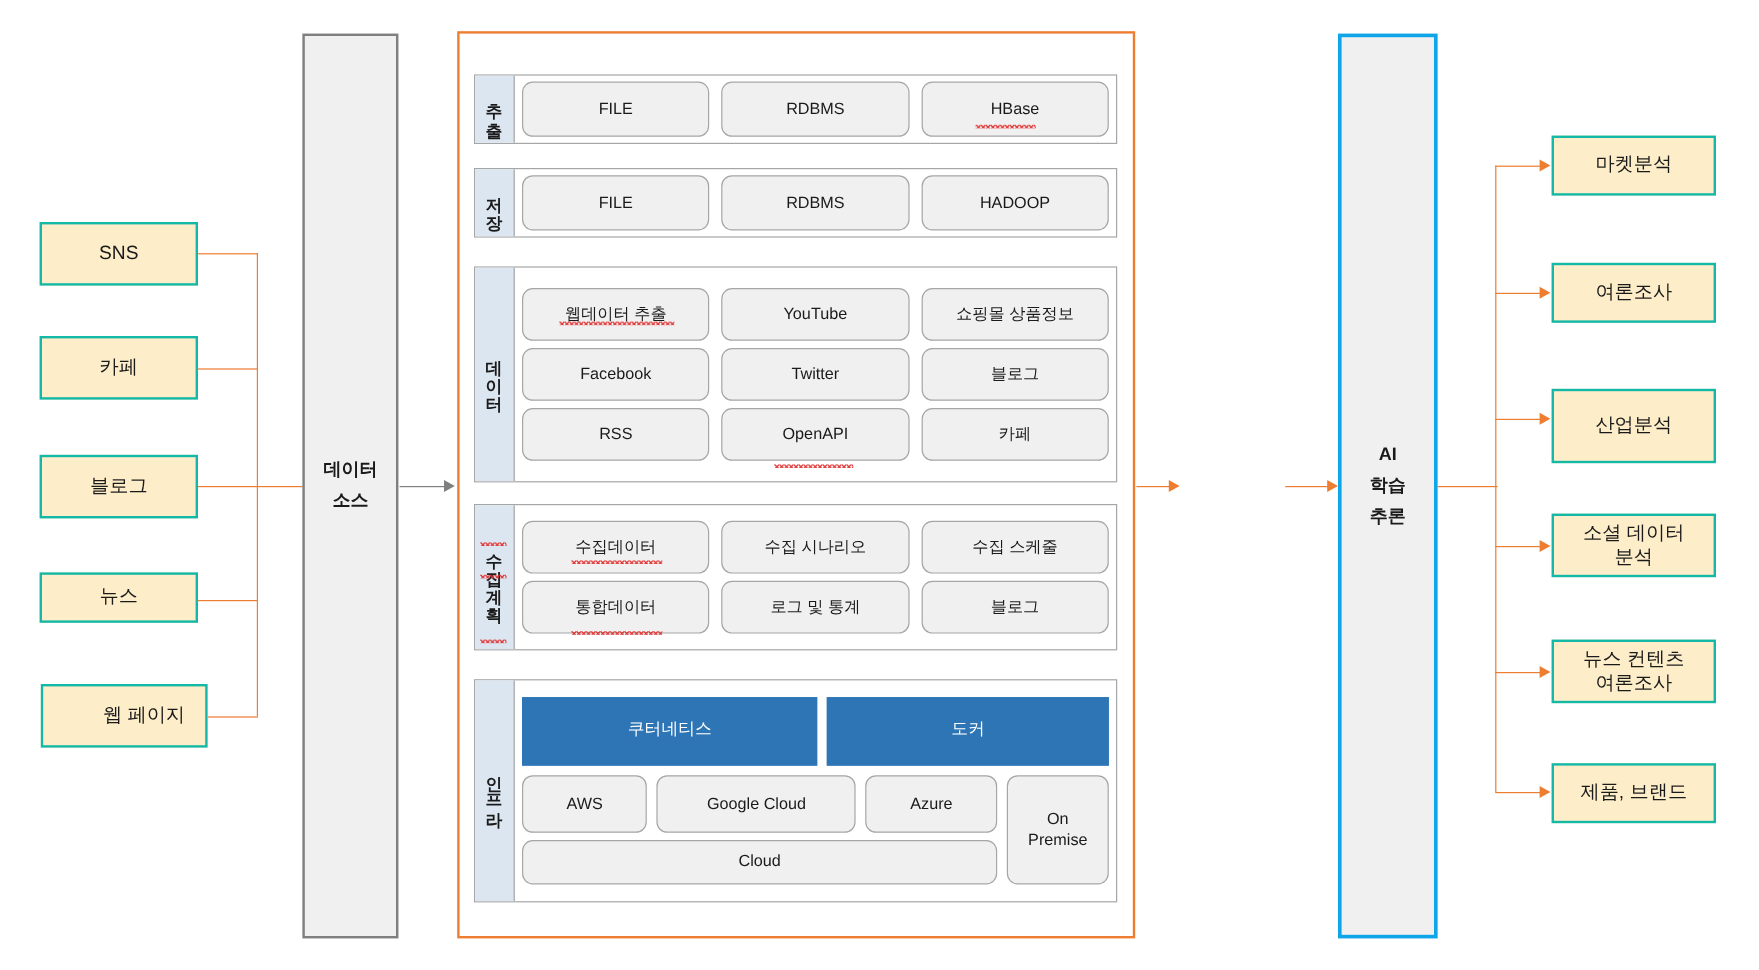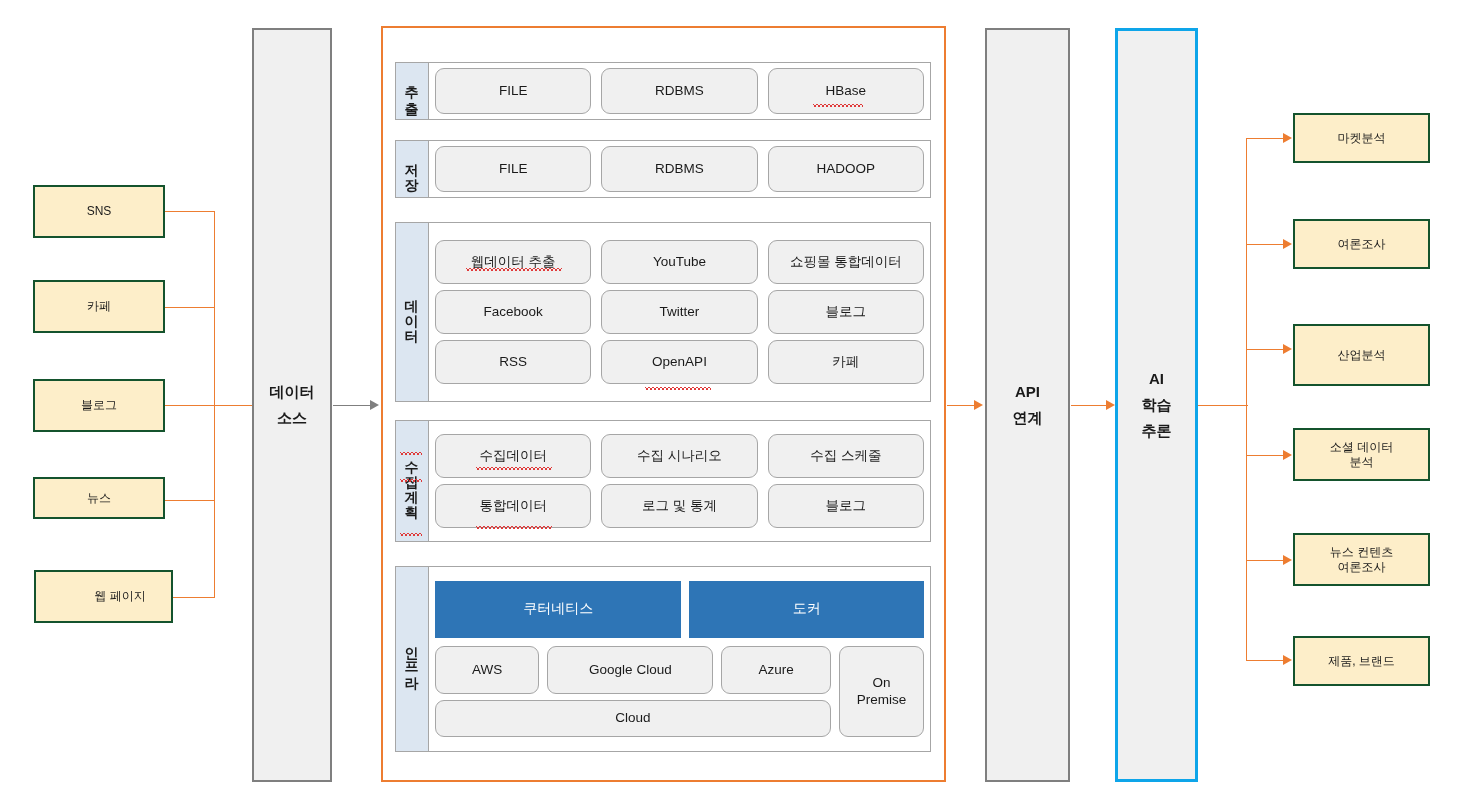--- a/index.html
+++ b/index.html
@@ -19,25 +19,25 @@
     background: #ffffff;
     overflow: hidden;
   }
 
   
   .abs { position: absolute; box-sizing: border-box; }
 
   
   .src-box {
     background: #fdeec9;
-    border: 2px solid #14532d;
+    border: 2px solid #14b8a6;
     display: flex;
     align-items: center;
     justify-content: center;
-    font-size: 12px;
+    font-size: 16px;
     color: #1a1a1a;
     text-align: center;
     line-height: 1.25;
   }
 
   
   .pillar {
     background: #f0f0f0;
     display: flex;
     align-items: center;
@@ -249,21 +249,21 @@
     <div class="section-label">데이터</div>
     <div class="section-body">
       <div class="row">
         <div class="chip chip-med">
             <span>웹데이터 추출</span>
           </div>
         <div class="chip chip-med">
             <span>YouTube</span>
           </div>
         <div class="chip chip-med">
-            <span>쇼핑몰 통합데이터</span>
+            <span>쇼핑몰 상품정보</span>
           </div>
       </div>
       <div class="row">
         <div class="chip chip-med">
             <span>Facebook</span>
           </div>
         <div class="chip chip-med">
             <span>Twitter</span>
           </div>
         <div class="chip chip-med">
@@ -351,26 +351,20 @@
           <div class="chip" style="height:89px; white-space:pre-line;"><span>On
 Premise</span></div>
         </div>
       </div>
     </div>
   </div>
 
   <div class="ln-h" style="left:947px; top:405px; width:28px;"></div>
   <div class="arrow-r" style="left:974px; top:400px;"></div>
 
-  <div class="abs pillar pillar-gray pillar-bold" style="left:985px; top:28px; width:85px; height:754px;">
-    <div>
-      <div>API</div>
-      <div>연계</div>
-    </div>
-  </div>
 
   <div class="ln-h" style="left:1071px; top:405px; width:36px;"></div>
   <div class="arrow-r" style="left:1106px; top:400px;"></div>
 
   <div class="abs pillar pillar-red pillar-bold" style="left:1115px; top:28px; width:83px; height:754px;">
     <div>
       <div>AI</div>
       <div>학습</div>
       <div>추론</div>
     </div>

